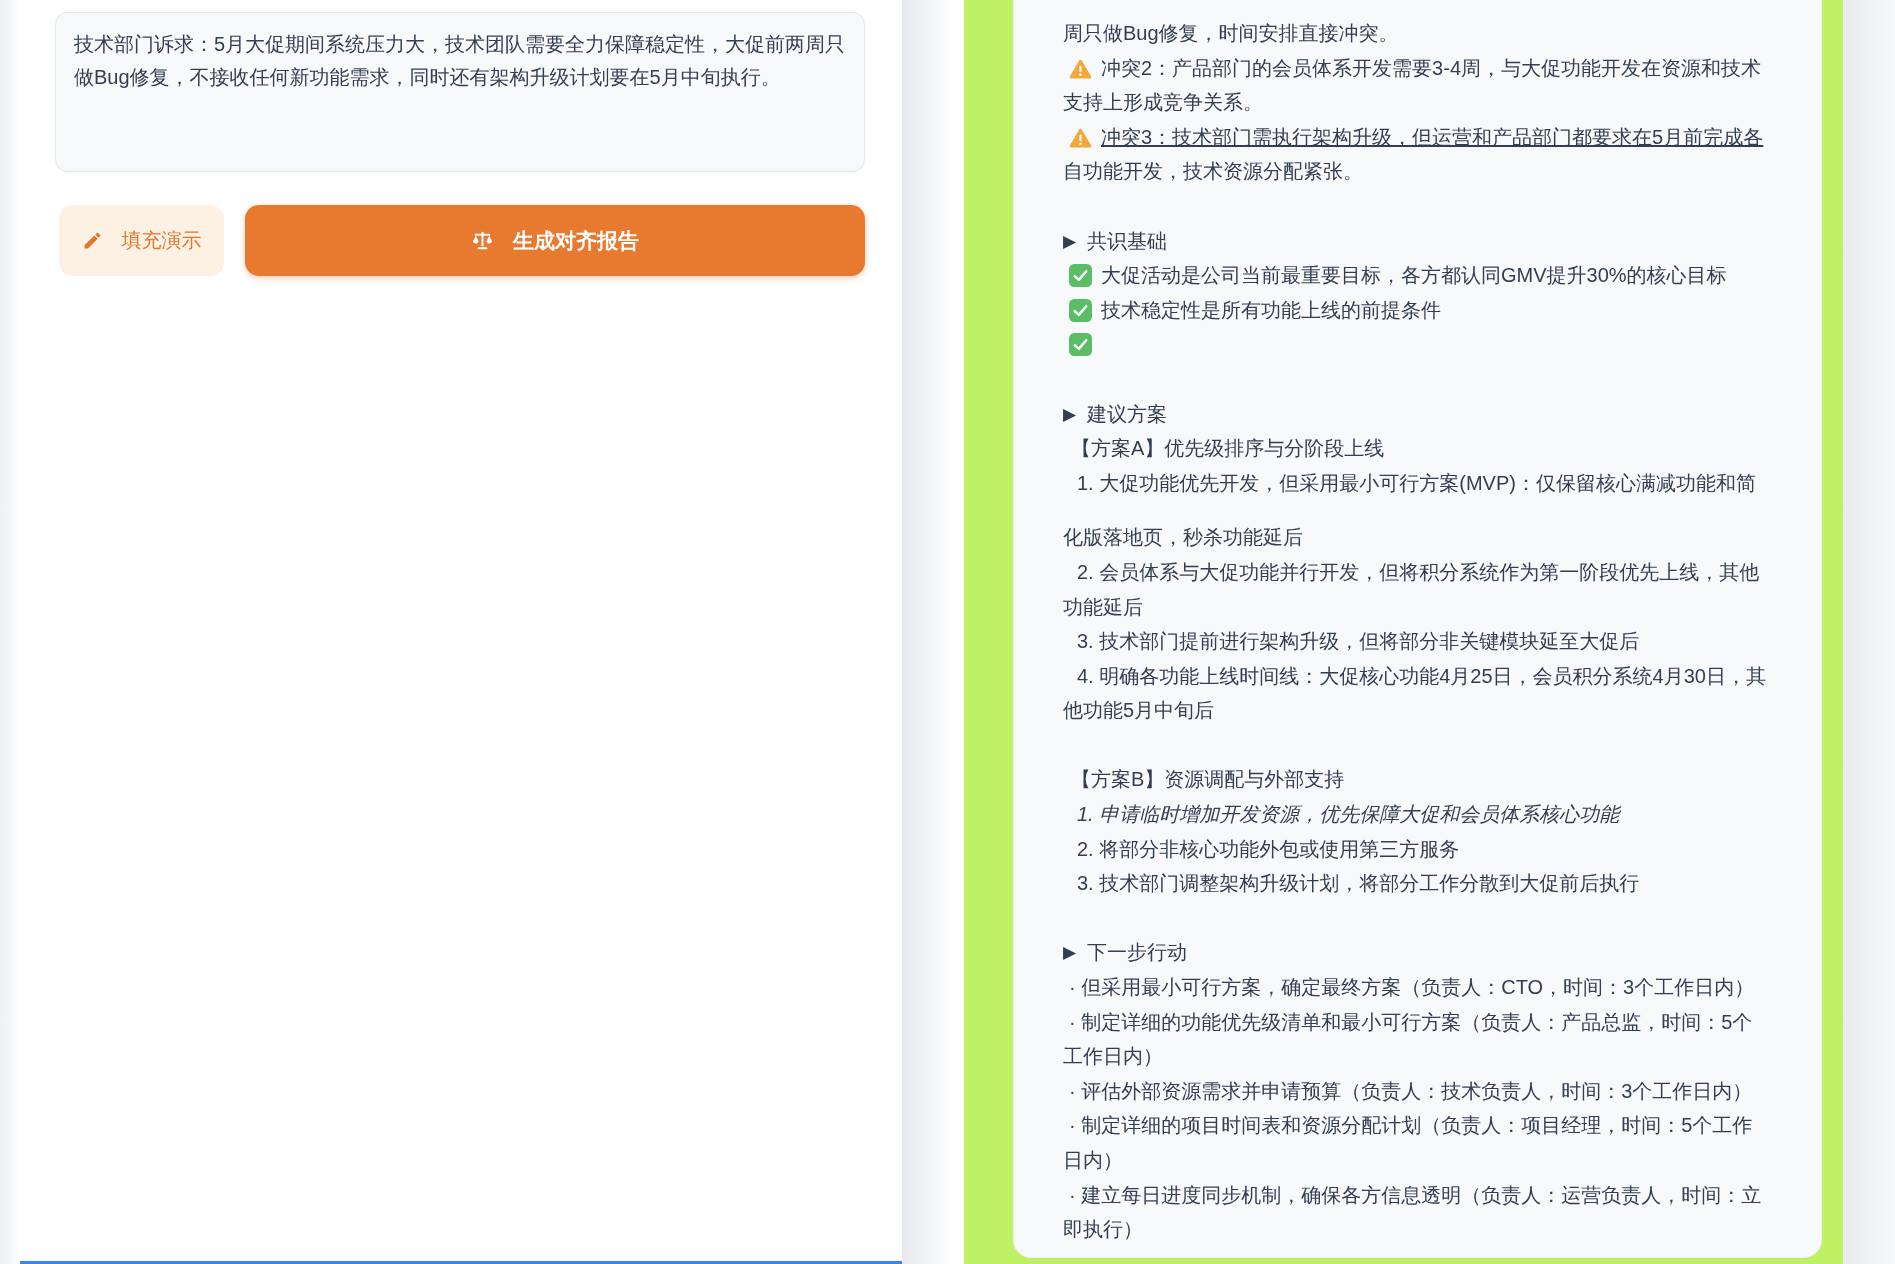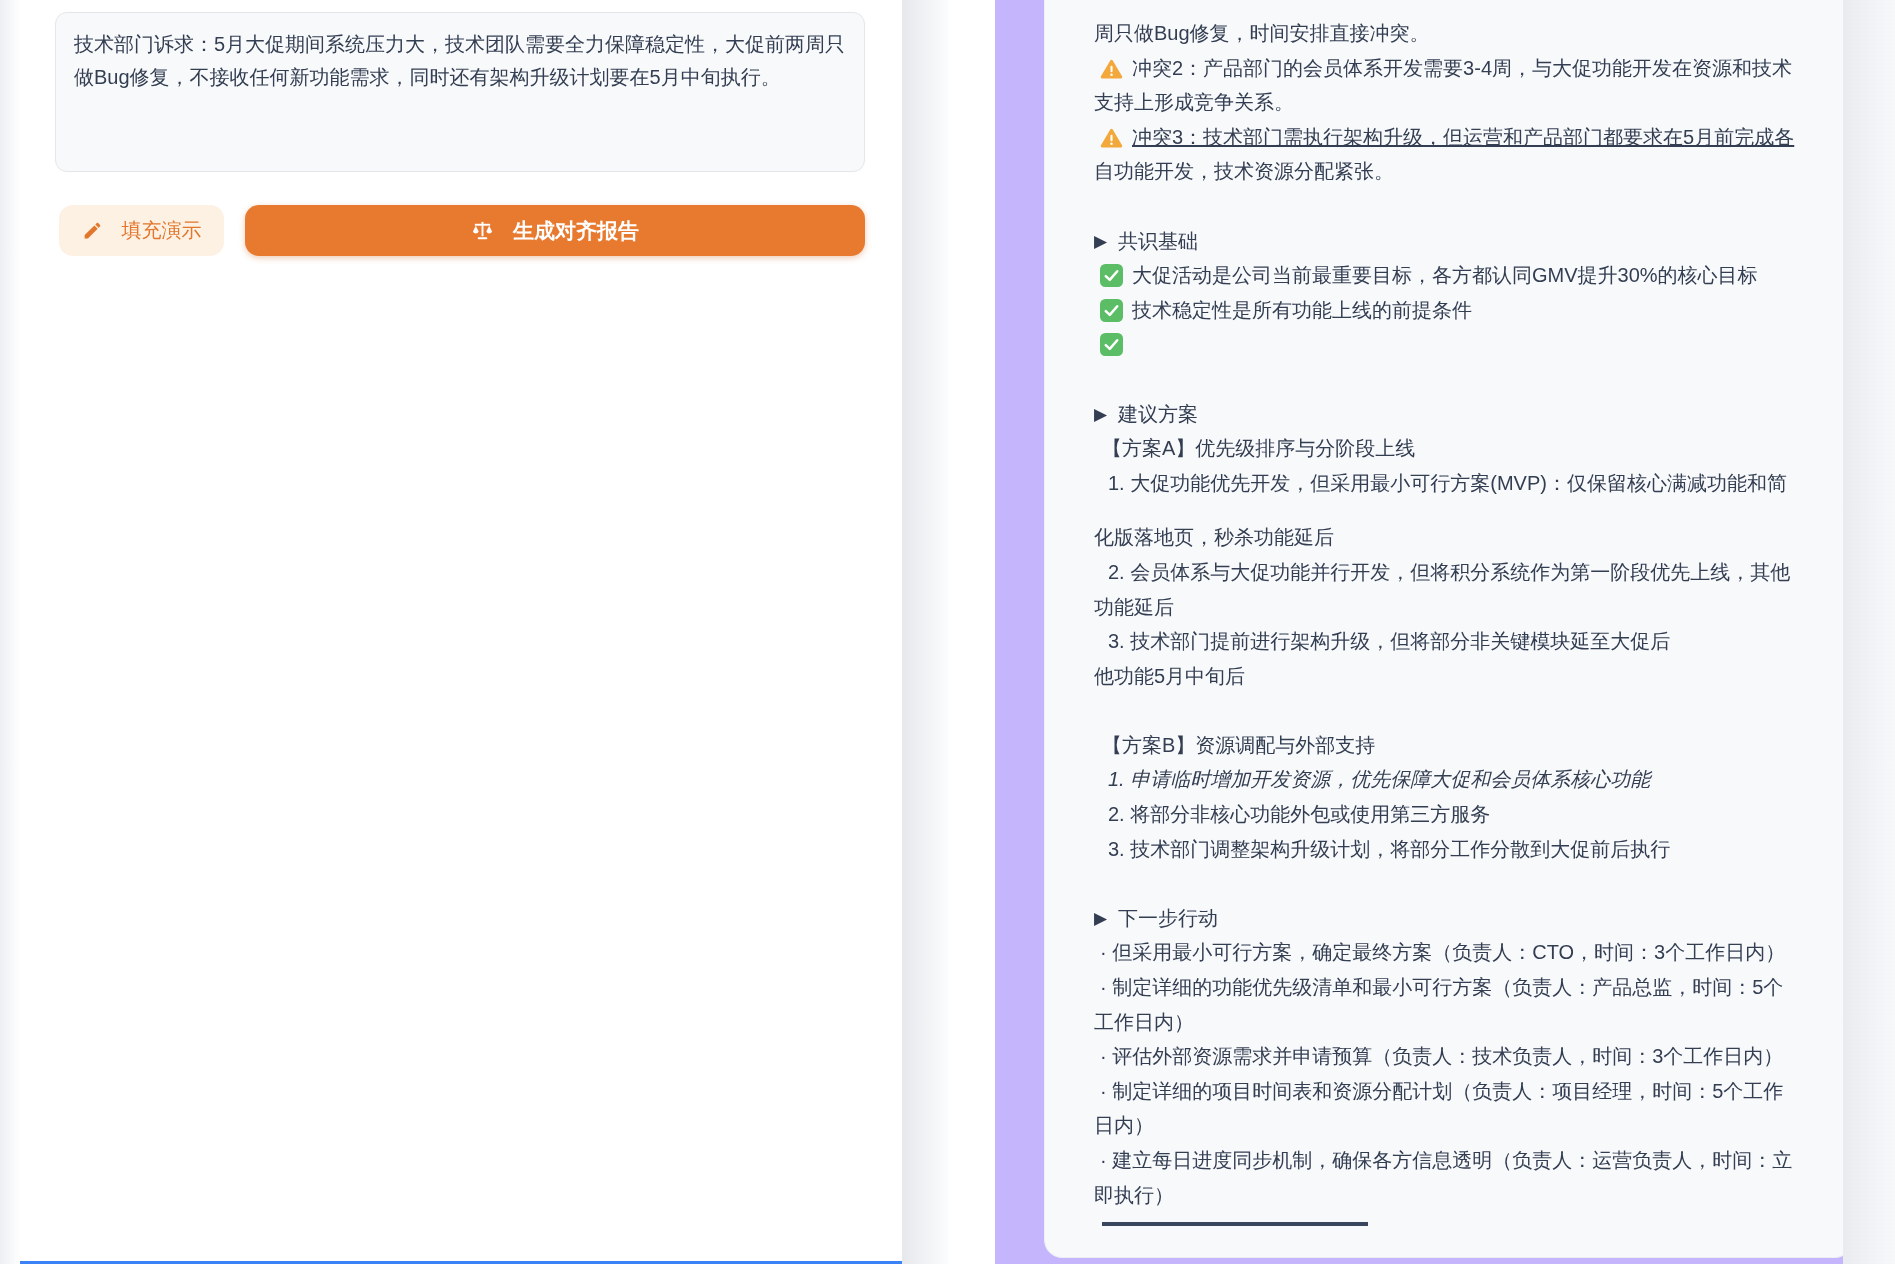--- a/index.html
+++ b/index.html
@@ -9,40 +9,40 @@
     background:#ffffff;
     font-family:"Liberation Sans","DejaVu Sans",sans-serif;
     color:var(--text,#333e52);
   }
   
   .edge-left{position:absolute;left:0;top:0;width:20px;height:1264px;
     background:linear-gradient(to right,#edeff3,#ffffff);}
   .panel-left{position:absolute;left:20px;top:0;width:882px;height:1264px;background:#ffffff;}
   .panel-gap{position:absolute;left:902px;top:0;width:46px;height:1264px;
     background:linear-gradient(to right,#e6e8ec,#fbfcfd);}
-  .panel-right{position:absolute;left:995px;top:0;width:895px;height:1264px;background:#c4b5fd;}
+  .panel-right{position:absolute;left:964px;top:0;width:895px;height:1264px;background:#bef264;}
   .edge-right{position:absolute;left:1843px;top:0;width:52px;height:1264px;
     background:linear-gradient(to right,#e9ebef,#f6f8fa);}
   .bottom-bar{position:absolute;left:20px;top:1261px;width:882px;height:3px;
     background:var(--info,#3b82f6);}
 
   
   .demand-box{
     position:absolute;left:35px;top:12px;width:810px;height:160px;box-sizing:border-box;
     background:var(--box-bg,#f8f9fa);
     border:1.6px solid var(--border,#e3e6ea);
     border-radius:12px;
     padding:15px 18px;
     font-family:inherit;
     font-size:20px;line-height:33px;color:var(--text,#333e52);
     resize:none;outline:none;display:block;
   }
   .btn-row{position:absolute;left:0;top:205px;width:882px;height:71px;}
   .btn{
-    position:absolute;top:0;height:51px;border:none;border-radius:14px;
+    position:absolute;top:0;height:71px;border:none;border-radius:14px;
     display:flex;align-items:center;justify-content:center;gap:10px;
     font-family:inherit;font-size:20px;cursor:pointer;
   }
   .btn-fill{
     left:39px;width:165px;
     background:var(--accent-soft,#fdf1e3);
     color:var(--accent-text,#e2762d);
   }
   .btn-generate{
     left:225px;width:620px;
@@ -140,20 +140,21 @@
               <path d="M6 12.6 10.2 16.6 18 7.6" stroke="#fff" stroke-width="2.6" fill="none" stroke-linecap="round" stroke-linejoin="round"></path>
             </svg></span></div>
         <div class="rline" style="padding-left: 0px;"><span></span></div>
         <div class="rline" style="padding-left: 0px;"><span class="aicon">▶</span><span>建议方案</span></div>
         <div class="rline" style="padding-left: 8px;"><span>【方案A】优先级排序与分阶段上线</span></div>
         <div class="rline" style="padding-left: 14px;"><span>1. 大促功能优先开发，但采用最小可行方案(MVP)：仅保留核心满减功能和简</span></div>
         <div class="rline" style="padding-left: 0px; margin-top: 20px;"><span>化版落地页，秒杀功能延后</span></div>
         <div class="rline" style="padding-left: 14px;"><span>2. 会员体系与大促功能并行开发，但将积分系统作为第一阶段优先上线，其他</span></div>
         <div class="rline" style="padding-left: 0px;"><span>功能延后</span></div>
         <div class="rline" style="padding-left: 14px;"><span>3. 技术部门提前进行架构升级，但将部分非关键模块延至大促后</span></div>
+        <div class="rline" style="padding-left: 14px;"><span>4. 明确各功能上线时间线：大促核心功能4月25日，会员积分系统4月30日，其</span></div>
         <div class="rline" style="padding-left: 0px;"><span>他功能5月中旬后</span></div>
         <div class="rline" style="padding-left: 0px;"><span></span></div>
         <div class="rline" style="padding-left: 8px;"><span>【方案B】资源调配与外部支持</span></div>
         <div class="rline" style="padding-left: 14px; font-style: italic;"><span>1. 申请临时增加开发资源，优先保障大促和会员体系核心功能</span></div>
         <div class="rline" style="padding-left: 14px;"><span>2. 将部分非核心功能外包或使用第三方服务</span></div>
         <div class="rline" style="padding-left: 14px;"><span>3. 技术部门调整架构升级计划，将部分工作分散到大促前后执行</span></div>
         <div class="rline" style="padding-left: 0px;"><span></span></div>
         <div class="rline" style="padding-left: 0px;"><span class="aicon">▶</span><span>下一步行动</span></div>
         <div class="rline" style="padding-left: 6px;"><span>· 但采用最小可行方案，确定最终方案（负责人：CTO，时间：3个工作日内）</span></div>
         <div class="rline" style="padding-left: 6px;"><span>· 制定详细的功能优先级清单和最小可行方案（负责人：产品总监，时间：5个</span></div>

